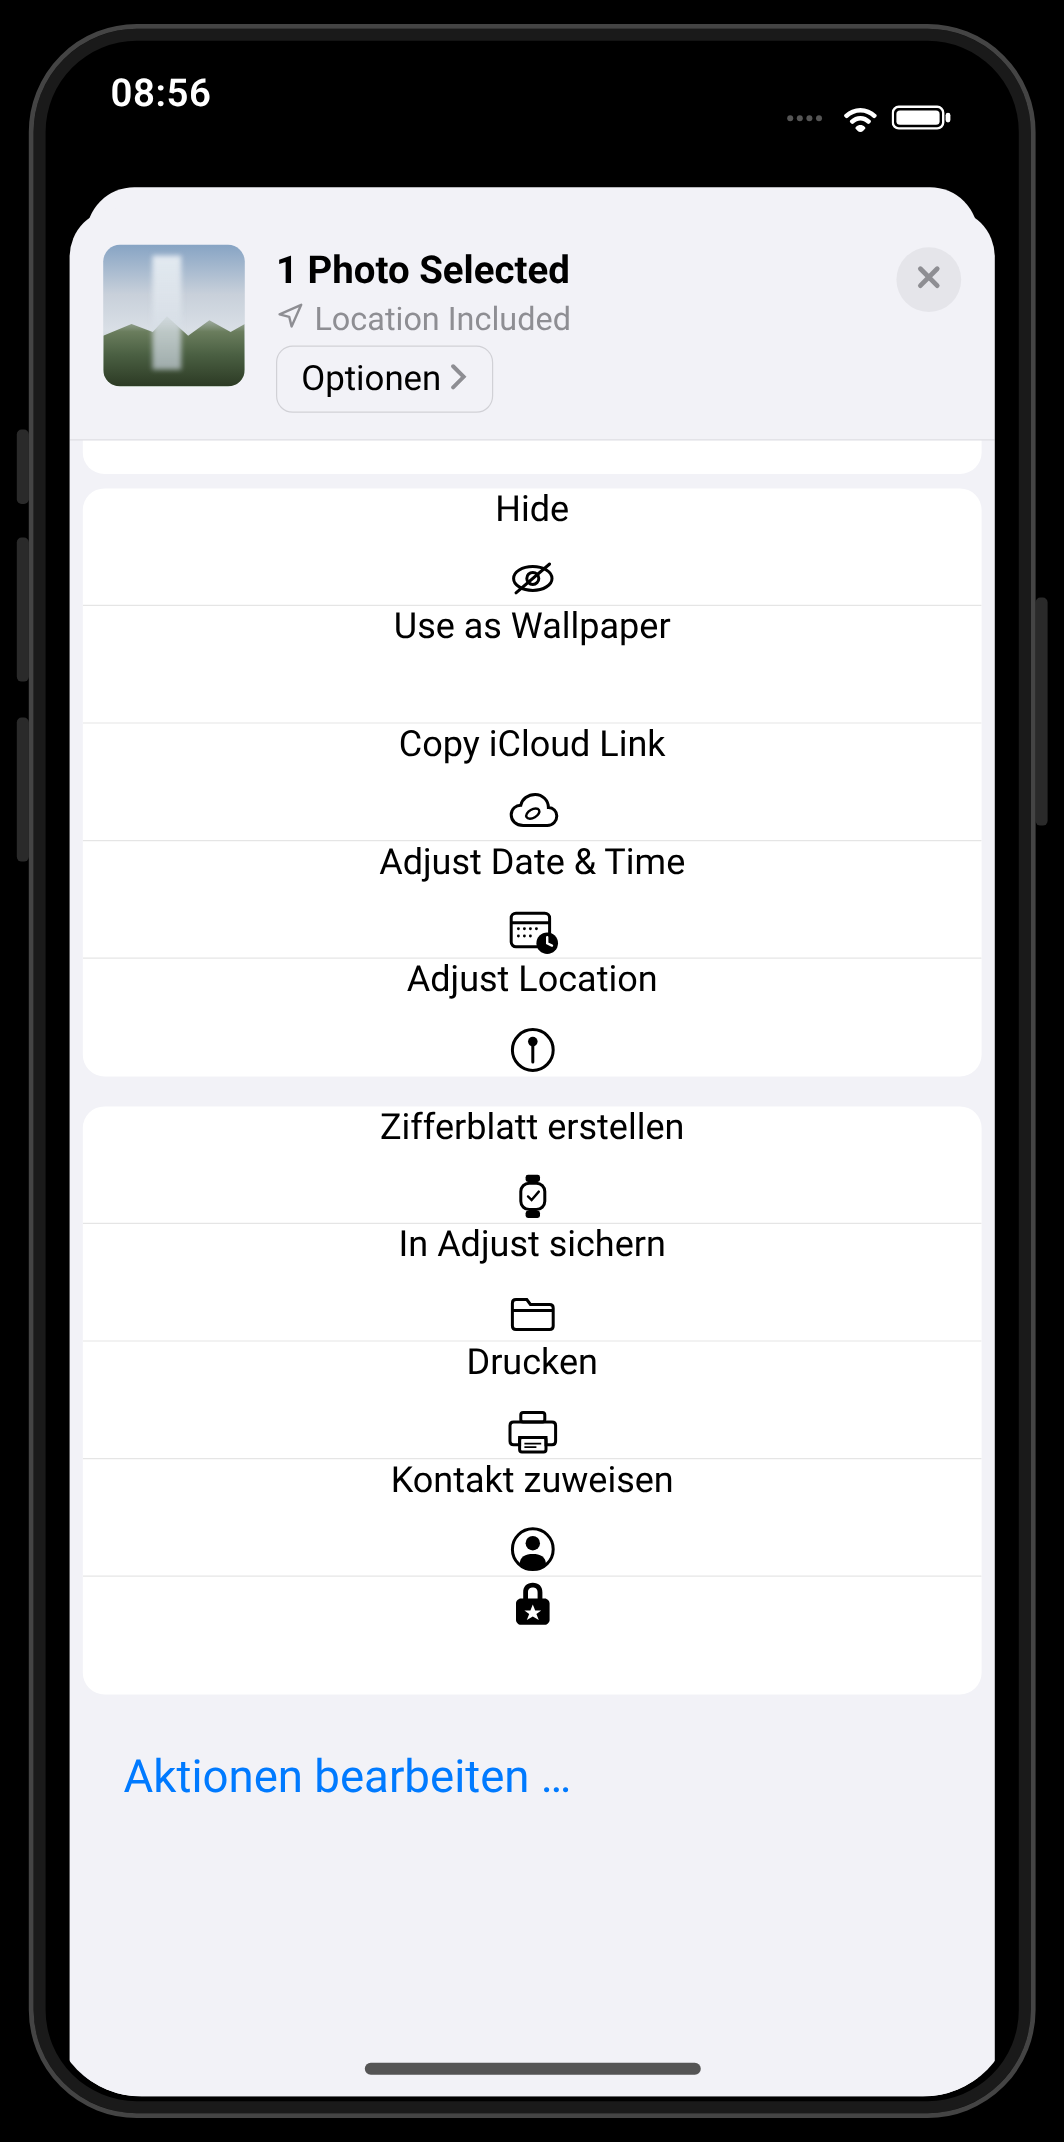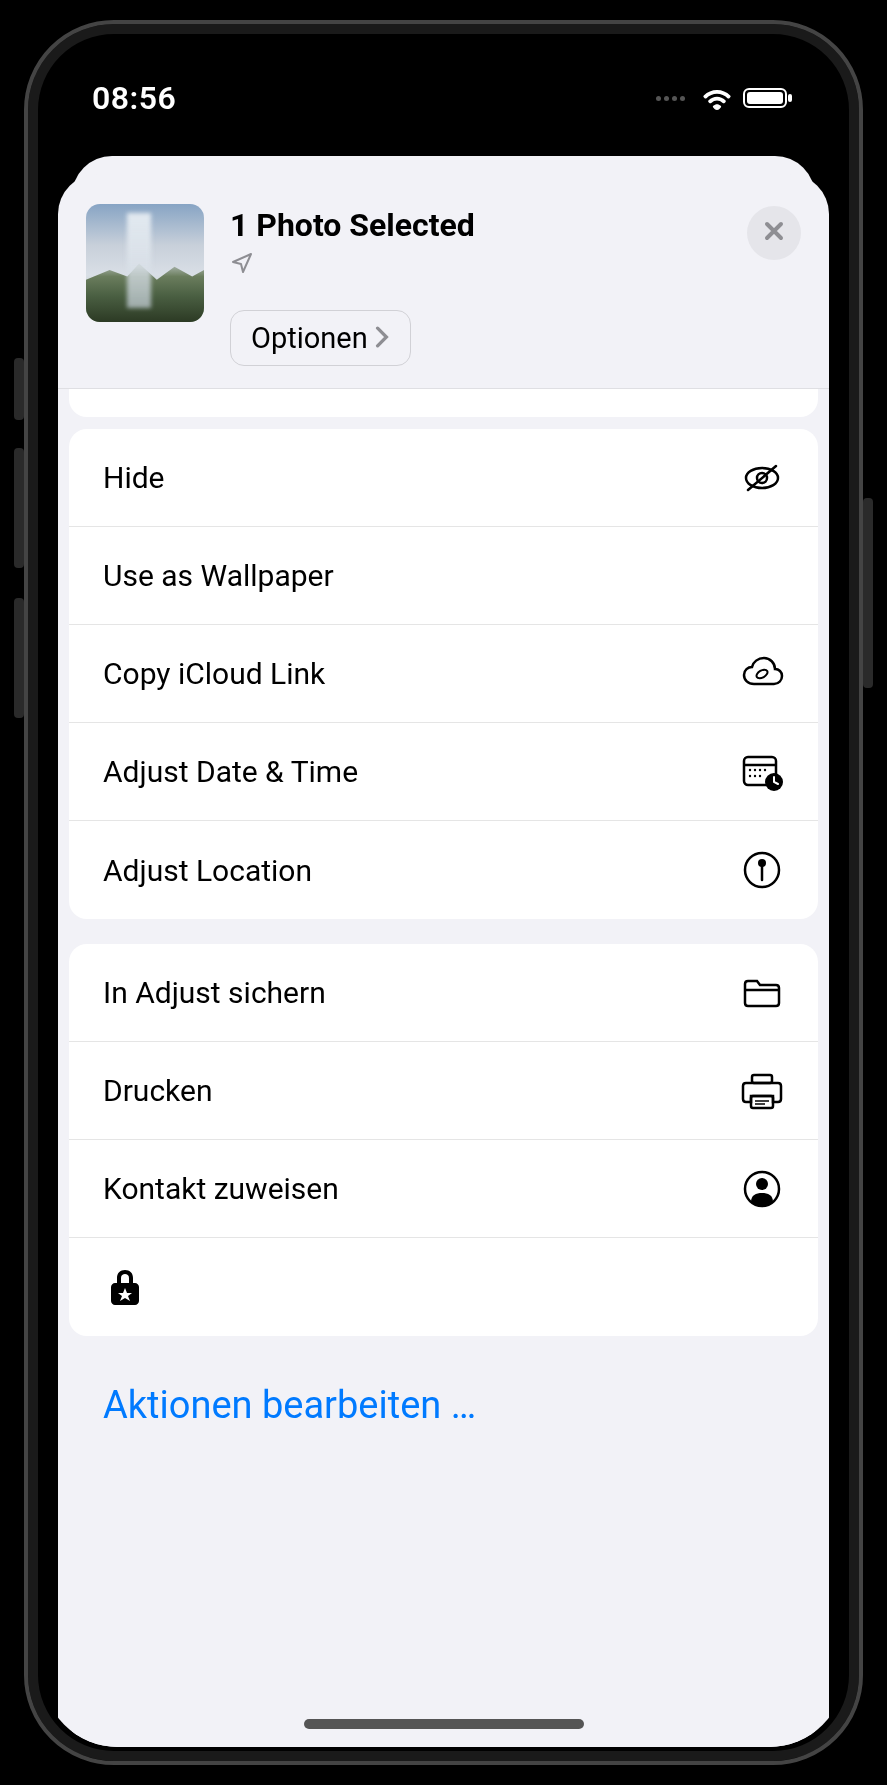--- a/index.html
+++ b/index.html
@@ -43,21 +43,20 @@
     right: 14px;
     bottom: 14px;
     border-radius: 76px;
     overflow: hidden;
     background: #000;
   }
   .status-bar {
     height: 100px;
     display: flex;
     justify-content: space-between;
-    align-items: center;
     padding: 20px 50px 0 50px;
     color: #fff;
   }
   .status-time {
     font-size: 32px;
     font-weight: 600;
     letter-spacing: 0.5px;
   }
   .status-icons {
     display: flex;
@@ -137,21 +136,21 @@
     color: #000;
   }
   .location-row {
     display: flex;
     align-items: center;
     gap: 8px;
     color: #8e8e93;
     font-size: 27px;
   }
   .options-button {
-    margin-top: 22px;
+    margin-top: 0;
     display: inline-flex;
     align-items: center;
     gap: 6px;
     padding: 10px 20px;
     border: 1px solid #d1d1d6;
     background: #f2f2f7;
     border-radius: 14px;
     font-size: 29px;
     color: #000;
     width: fit-content;
@@ -185,20 +184,21 @@
     overflow: hidden;
     margin-bottom: 25px;
   }
   .action-row {
     display: flex;
     align-items: center;
     justify-content: space-between;
     padding: 0 34px 0 34px;
     height: 98px;
     border-bottom: 1px solid rgba(0,0,0,0.1);
+    flex-direction: column;
   }
   .action-row:last-child {
     border-bottom: none;
     text-align: center;
   }
   .action-label {
     font-size: 30px;
     color: #000;
   }
   .action-icon {
@@ -267,20 +267,21 @@
       <div class="sheet-header">
         <div class="thumbnail"></div>
         <div class="header-info">
           <div class="sheet-title">1 Photo Selected</div>
           <div class="location-row">
             <span>
               <svg width="24" height="24" viewBox="0 0 24 24">
                   <path fill="none" stroke="#8e8e93" stroke-width="2" stroke-linejoin="round" d="M3 11 L21 3 L13 21 L11 13 Z"></path>
                 </svg>
             </span>
+            <span>Location Included</span>
           </div>
           <div class="options-button">
             <span>Optionen</span>
             <span>
               <svg width="16" height="22" viewBox="0 0 12 20">
                   <path fill="none" stroke="#8e8e93" stroke-width="3" stroke-linecap="round" d="M2 2 L10 10 L2 18"></path>
                 </svg>
             </span>
           </div>
         </div>
@@ -345,20 +346,31 @@
                   <circle cx="22" cy="22" r="17" fill="none" stroke="#000" stroke-width="2.5"></circle>
                   <circle cx="22" cy="15" r="4" fill="#000"></circle>
                   <line x1="22" y1="18" x2="22" y2="32" stroke="#000" stroke-width="2.5" stroke-linecap="round"></line>
                 </svg>
             </span>
           </div>
         </div>
 
         <div class="action-group">
           <div class="action-row">
+            <span class="action-label">Zifferblatt erstellen</span>
+            <span class="action-icon">
+              <svg width="44" height="44" viewBox="0 0 44 44">
+                  <rect x="12" y="11" width="20" height="22" rx="7" fill="none" stroke="#000" stroke-width="2.5"></rect>
+                  <rect x="16" y="4" width="12" height="6" rx="2" fill="#000"></rect>
+                  <rect x="16" y="34" width="12" height="6" rx="2" fill="#000"></rect>
+                  <path fill="none" stroke="#000" stroke-width="2" stroke-linecap="round" d="M18 22 L21 25 L27 18"></path>
+                </svg>
+            </span>
+          </div>
+          <div class="action-row">
             <span class="action-label">In Adjust sichern</span>
             <span class="action-icon">
               <svg width="44" height="44" viewBox="0 0 44 44">
                   <path fill="none" stroke="#000" stroke-width="2.5" d="M5 13 C5 11 6 10 8 10 L17 10 L20 14 L36 14 C38 14 39 15 39 17 L39 32 C39 34 38 35 36 35 L8 35 C6 35 5 34 5 32 Z"></path>
                   <line x1="5" y1="19" x2="39" y2="19" stroke="#000" stroke-width="2.5"></line>
                 </svg>
             </span>
           </div>
           <div class="action-row">
             <span class="action-label">Drucken</span>

